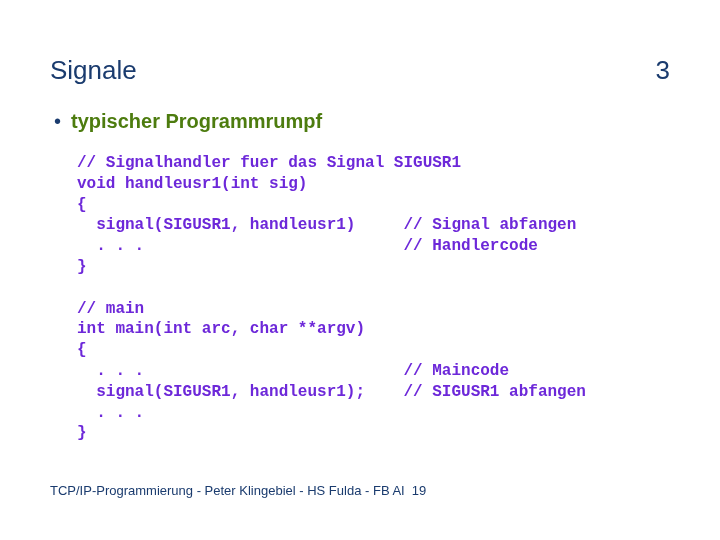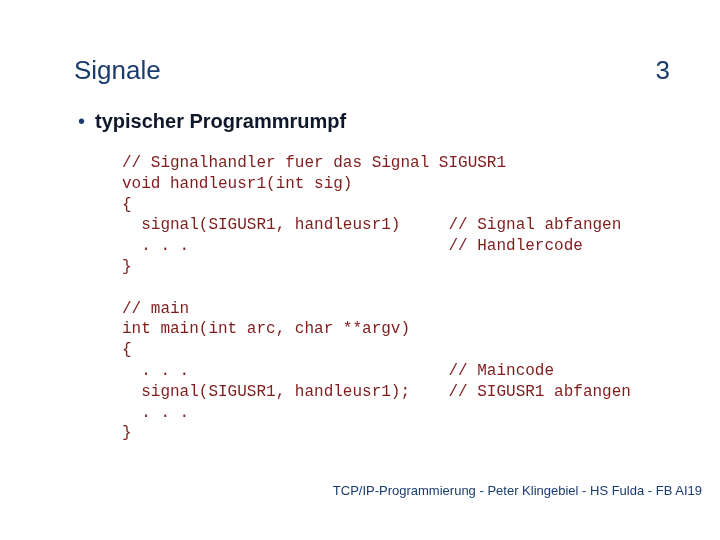--- a/index.html
+++ b/index.html
@@ -7,21 +7,21 @@
     padding: 0;
     width: 720px;
     height: 540px;
     background: #ffffff;
     font-family: Arial, Helvetica, sans-serif;
     color: #1a3b6e;
     position: relative;
     box-sizing: border-box;
   }
   .slide {
-    padding: 55px 50px 0 74px;
+    padding: 55px 50px 0 50px;
     box-sizing: border-box;
     width: 100%;
     height: 100%;
     position: relative;
   }
   .title-row {
     display: flex;
     justify-content: space-between;
     align-items: baseline;
     margin-bottom: 24px;
@@ -44,41 +44,42 @@
   }
   .bullet-dot {
     font-size: 20px;
     color: #1a3b6e;
     margin-right: 10px;
     line-height: 1;
   }
   .bullet-text {
     font-size: 20px;
     font-weight: 700;
-    color: #0f172a;
+    color: #4d7c0f;
   }
   .code-block {
     font-family: "Courier New", Courier, monospace;
     font-size: 16px;
-    font-weight: 400;
-    color: #7f1d1d;
+    font-weight: 700;
+    color: #6d28d9;
     white-space: pre;
     line-height: 1.3;
-    margin-left: 48px;
+    margin-left: 27px;
   }
   .footer {
     position: absolute;
     bottom: 42px;
     left: 50px;
-    right: 18px;
+    right: 24px;
     display: flex;
-    justify-content: flex-end;
+    justify-content: flex-start;
     align-items: baseline;
     font-size: 13px;
     color: #1a3b6e;
+    gap: 7px;
   }
 </style>
 </head>
 <body>
 
 <div class="slide">
 
   <div class="title-row">
     <div class="title">Signale</div>
     <div class="title-num">3</div>

